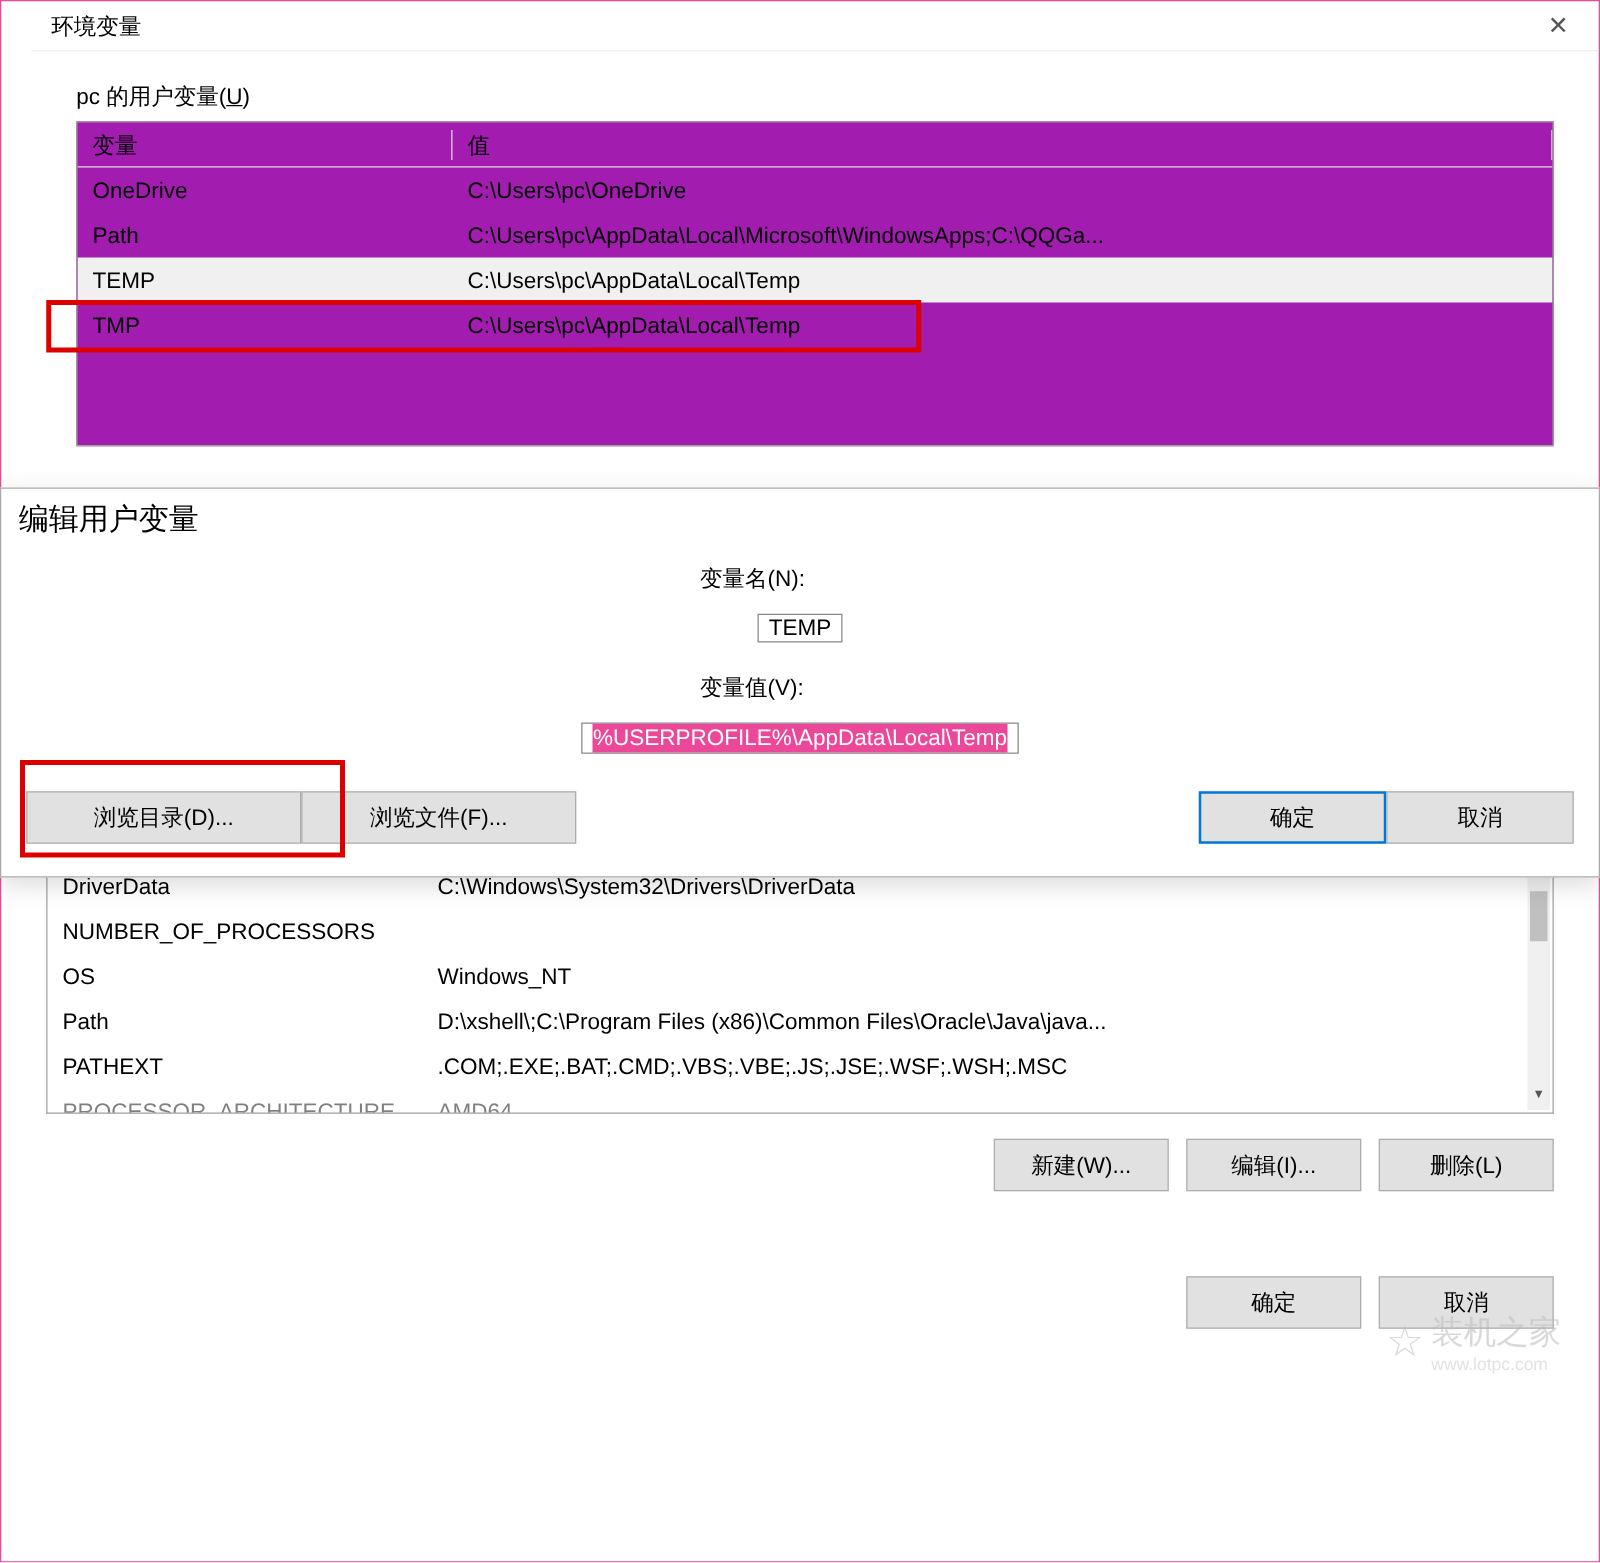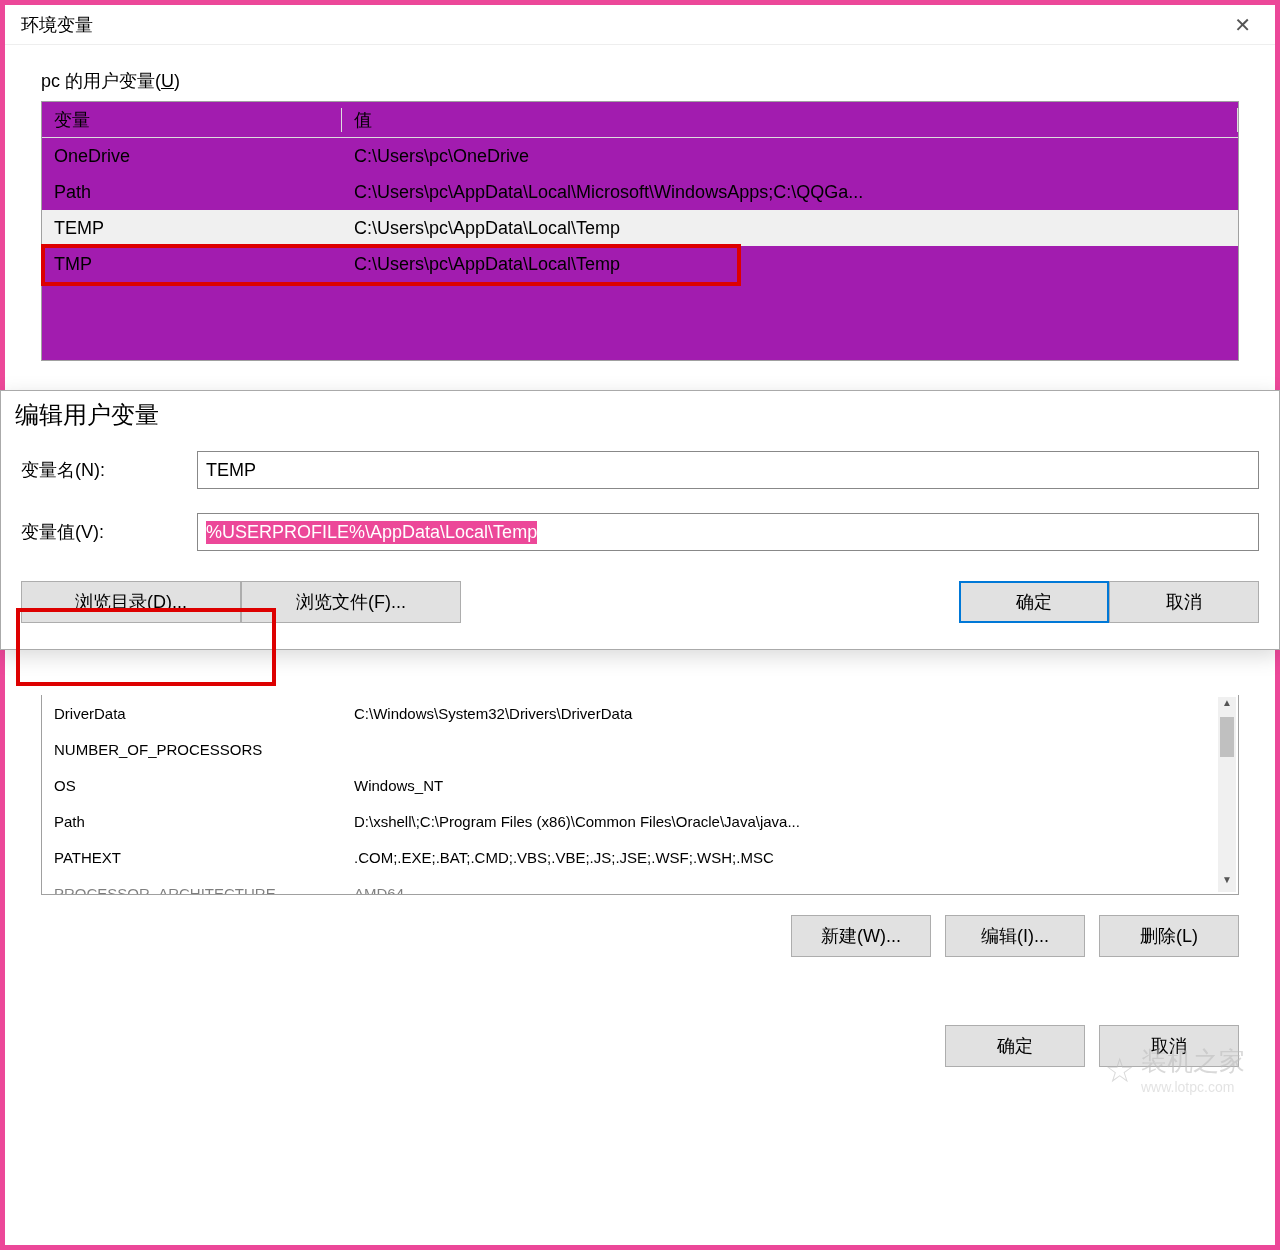--- a/index.html
+++ b/index.html
@@ -14,21 +14,22 @@
   overflow: hidden;
 }
 
 
 .main-dialog {
   position: absolute;
   left: 0; top: 0;
   width: 1280px;
   height: 1250px;
   background: #fff;
-  border: 5px solid #ec4899;
+  border: 1px solid #ec4899;
+  padding-left: 24px;
 }
 .titlebar {
   height: 40px;
   display: flex;
   align-items: center;
   justify-content: space-between;
   padding: 0 16px;
   border-bottom: 1px solid #eee;
 }
 .title-text { font-size: 18px; }
@@ -93,21 +94,21 @@
   margin: 0 36px;
   border: 1px solid #a0a0a0;
   border-top: none;
   height: 200px;
   overflow: hidden;
   position: absolute;
   left: 0; right: 0;
   top: 690px;
   width: calc(100% - 72px);
 }
-.sys-box .row { height: 36px; display:flex; align-items:center; font-size:15px; white-space:nowrap; overflow:hidden;justify-content:space-between;}
+.sys-box .row { height: 36px; display:flex; align-items:center; font-size:18px; white-space:nowrap; overflow:hidden;justify-content:space-between;}
 .sys-box .row > div { padding: 0 12px; }
 .scrollbar-v {
   position: absolute;
   right: 2px; top: 2px; bottom: 2px;
   width: 18px;
   background: #f0f0f0;
 }
 .scrollbar-v .thumb {
   position: absolute;
   left: 2px; right: 2px;
@@ -158,20 +159,21 @@
 }
 .edit-title {
   padding: 8px 14px;
   font-size: 24px;
 }
 .form-row {
   display: flex;
   align-items: center;
   padding: 12px 20px;
   gap: 16px;
+  flex-direction: column;
 }
 .form-label {
   width: 160px;
   font-size: 18px;
 }
 .form-input {
   flex: 1;
   height: 38px;
   border: 1px solid #888;
   padding: 0 8px;

